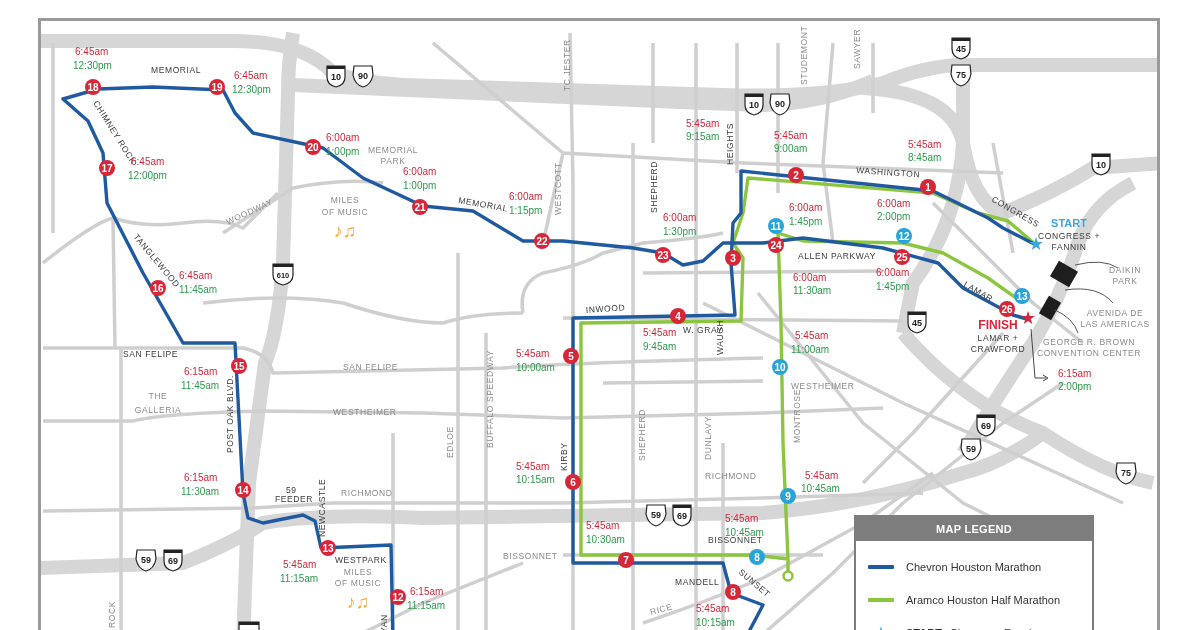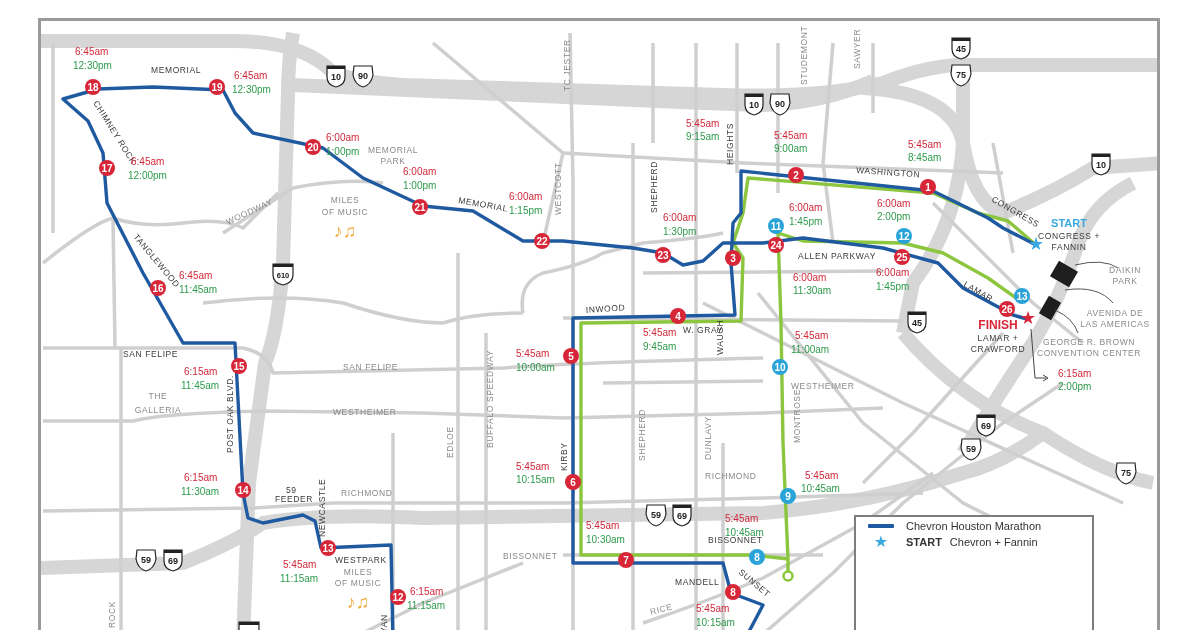--- a/index.html
+++ b/index.html
@@ -11,21 +11,21 @@
   .route-full{stroke:#1f5aa0;stroke-width:3.4;fill:none;stroke-linejoin:round;}
   .route-half{stroke:#8cc63f;stroke-width:3.4;fill:none;stroke-linejoin:round;}
   .lbl-road{font-size:8.5px;fill:#3a3a3a;letter-spacing:0.6px;font-family:"Liberation Sans",sans-serif;}
   .lbl-road-g{font-size:8.5px;fill:#8a8a8a;letter-spacing:0.6px;font-family:"Liberation Sans",sans-serif;}
   .t-am{font-size:10px;fill:#d0283a;font-family:"Liberation Sans",sans-serif;}
   .t-pm{font-size:10px;fill:#2d9a4b;font-family:"Liberation Sans",sans-serif;}
   .mk-num{font-size:10px;fill:#fff;font-weight:bold;font-family:"Liberation Sans",sans-serif;}
   .shield-txt{font-size:9px;font-weight:bold;fill:#222;font-family:"Liberation Sans",sans-serif;}
   #legend{position:absolute;left:854px;top:515px;width:240px;height:130px;background:#fff;border:2px solid #7d7d7d;box-sizing:border-box;}
   #legend-title{background:#7d7d7d;color:#fff;font-weight:bold;font-size:11px;text-align:center;height:24px;line-height:24px;letter-spacing:0.3px;}
-  .lg-row{display:flex;align-items:center;margin:2px 0 0 12px;height:14px;font-size:11px;color:#333;}
+  .lg-row{display:flex;align-items:center;margin:19px 0 0 12px;height:14px;font-size:11px;color:#333;}
   .lg-line{width:26px;height:4px;margin-right:12px;border-radius:1px;}
   .lg-star{width:26px;margin-right:12px;color:#3aa8e0;font-size:16px;text-align:center;line-height:14px;}
   .lg-bold{font-weight:bold;margin-right:8px;}
 </style>
 </head>
 <body>
 
 <div id="map-frame">
 <svg width="1122" height="640" viewBox="38 18 1122 640" xmlns="http://www.w3.org/2000/svg">
 
@@ -459,22 +459,27 @@
     <g>
           <circle cx="1004" cy="306" r="8" fill="#d72638"></circle>
           <text class="mk-num" x="1004" y="310" text-anchor="middle">26</text>
         </g>
   </g>
 </svg>
 
 </div>
 
 <div id="legend">
+  <div id="legend-title">MAP LEGEND</div>
   <div class="lg-row">
     <span class="lg-line" style="background:#1f5aa0"></span>
     <span>Chevron Houston Marathon</span>
+  </div>
+  <div class="lg-row">
+    <span class="lg-line" style="background:#8cc63f"></span>
+    <span>Aramco Houston Half Marathon</span>
   </div>
   <div class="lg-row">
     <span class="lg-star">★</span>
     <span class="lg-bold">START</span>
     <span>Chevron + Fannin</span>
   </div>
 </div>
 
 </body></html>

